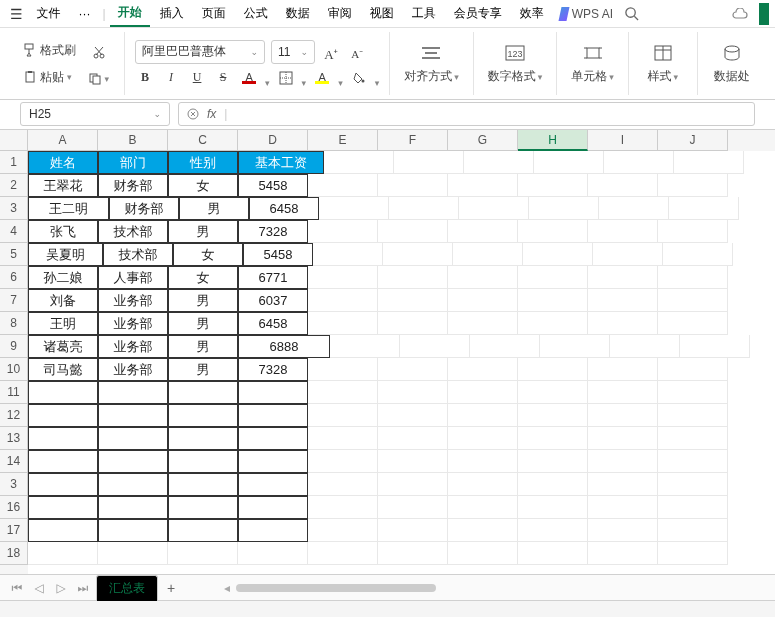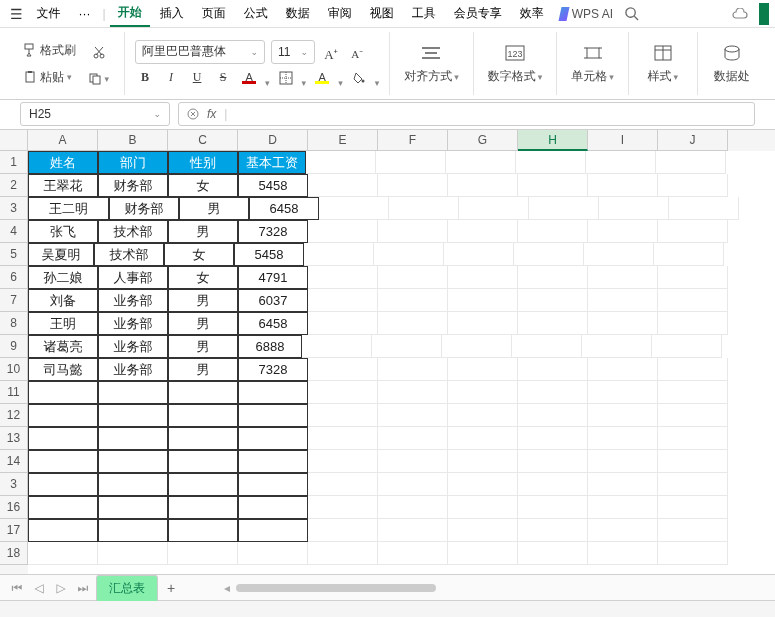--- a/index.html
+++ b/index.html
@@ -38,21 +38,21 @@
 .ch.sel{background:#d4ead9;color:#0a7d4d;border-bottom:2px solid #0a7d4d}
 .row-hdrs{position:absolute;top:21px;left:0;width:28px;bottom:0;background:#f5f5f5;z-index:2}
 .rh{height:23px;border-right:1px solid #ccc;border-bottom:1px solid #ccc;display:flex;align-items:center;justify-content:center;color:#555;font-size:12px}
 .cells{position:absolute;top:21px;left:28px;right:0;bottom:0;background:#fff}
 .crow{display:flex;height:23px}
 .cell{border-right:1px solid #e8e8e8;border-bottom:1px solid #e8e8e8;display:flex;align-items:center;justify-content:center;font-size:13px;color:#222;padding:0 4px;overflow:hidden;white-space:nowrap}
 .cell.hdr{background:#00a4e4;color:#fff;font-weight:400;border:1px solid #333}
 .cell.b{border:1px solid #333}
 .sheet-tabs{display:flex;align-items:center;height:26px;border-top:1px solid #d0d0d0;padding:0 8px;gap:4px;background:#fafafa}
 .nav-ar{width:18px;height:18px;display:flex;align-items:center;justify-content:center;color:#999;cursor:pointer}
-.tab{padding:4px 12px;background:#86efac;border:1px solid #ccc;border-bottom:none;border-radius:3px 3px 0 0;color:#0a7d4d;cursor:pointer}
+.tab{padding:4px 12px;background:#000000;border:1px solid #ccc;border-bottom:none;border-radius:3px 3px 0 0;color:#0a7d4d;cursor:pointer}
 .add-tab{width:18px;height:18px;display:flex;align-items:center;justify-content:center;color:#666;cursor:pointer;font-size:14px}
 .hscroll{flex:1;display:flex;align-items:center;justify-content:flex-start;margin-left:40px}
 .thumb{width:200px;height:8px;background:#ccc;border-radius:4px}
 .status{height:17px;background:#f5f5f5;border-top:1px solid #d0d0d0}
 svg{display:block}
 </style>
 </head>
 <body>
 
 <div class="menubar">
@@ -299,21 +299,21 @@
       <div class="rh">3</div>
       <div class="rh">16</div>
       <div class="rh">17</div>
       <div class="rh">18</div>
     </div>
   <div class="cells" id="cells">
       <div class="crow">
         <div class="cell hdr" style="width: 70px;">姓名</div>
         <div class="cell hdr" style="width: 70px;">部门</div>
         <div class="cell hdr" style="width: 70px;">性别</div>
-        <div class="cell hdr" style="width: 68px; text-align: right;">基本工资</div>
+        <div class="cell hdr" style="width: 86px; text-align: right;">基本工资</div>
         <div class="cell" style="width: 70px;"></div>
         <div class="cell" style="width: 70px;"></div>
         <div class="cell" style="width: 70px;"></div>
         <div class="cell" style="width: 70px;"></div>
         <div class="cell" style="width: 70px;"></div>
         <div class="cell" style="width: 70px;"></div>
       </div>
       <div class="crow">
         <div class="cell b" style="width: 70px;">王翠花</div>
         <div class="cell b" style="width: 70px;">财务部</div>
@@ -344,36 +344,36 @@
         <div class="cell b" style="width: 70px;">男</div>
         <div class="cell b" style="width: 70px;">7328</div>
         <div class="cell" style="width: 70px;"></div>
         <div class="cell" style="width: 70px;"></div>
         <div class="cell" style="width: 70px;"></div>
         <div class="cell" style="width: 70px;"></div>
         <div class="cell" style="width: 70px;"></div>
         <div class="cell" style="width: 70px;"></div>
       </div>
       <div class="crow">
-        <div class="cell b" style="width: 66px;">吴夏明</div>
+        <div class="cell b" style="width: 75px;">吴夏明</div>
         <div class="cell b" style="width: 70px;">技术部</div>
         <div class="cell b" style="width: 70px;">女</div>
         <div class="cell b" style="width: 70px;">5458</div>
         <div class="cell" style="width: 70px;"></div>
         <div class="cell" style="width: 70px;"></div>
         <div class="cell" style="width: 70px;"></div>
         <div class="cell" style="width: 70px;"></div>
         <div class="cell" style="width: 70px;"></div>
         <div class="cell" style="width: 70px;"></div>
       </div>
       <div class="crow">
         <div class="cell b" style="width: 70px;">孙二娘</div>
         <div class="cell b" style="width: 70px;">人事部</div>
         <div class="cell b" style="width: 70px;">女</div>
-        <div class="cell b" style="width: 70px;">4791</div>
+        <div class="cell b" style="width: 70px;">6771</div>
         <div class="cell" style="width: 70px;"></div>
         <div class="cell" style="width: 70px;"></div>
         <div class="cell" style="width: 70px;"></div>
         <div class="cell" style="width: 70px;"></div>
         <div class="cell" style="width: 70px;"></div>
         <div class="cell" style="width: 70px;"></div>
       </div>
       <div class="crow">
         <div class="cell b" style="width: 70px;">刘备</div>
         <div class="cell b" style="width: 70px;">业务部</div>
@@ -395,21 +395,21 @@
         <div class="cell" style="width: 70px;"></div>
         <div class="cell" style="width: 70px;"></div>
         <div class="cell" style="width: 70px;"></div>
         <div class="cell" style="width: 70px;"></div>
         <div class="cell" style="width: 70px;"></div>
       </div>
       <div class="crow">
         <div class="cell b" style="width: 70px;">诸葛亮</div>
         <div class="cell b" style="width: 70px;">业务部</div>
         <div class="cell b" style="width: 70px;">男</div>
-        <div class="cell b" style="width: 64px;">6888</div>
+        <div class="cell b" style="width: 92px;">6888</div>
         <div class="cell" style="width: 70px;"></div>
         <div class="cell" style="width: 70px;"></div>
         <div class="cell" style="width: 70px;"></div>
         <div class="cell" style="width: 70px;"></div>
         <div class="cell" style="width: 70px;"></div>
         <div class="cell" style="width: 70px;"></div>
       </div>
       <div class="crow">
         <div class="cell b" style="width: 70px;">司马懿</div>
         <div class="cell b" style="width: 70px;">业务部</div>

